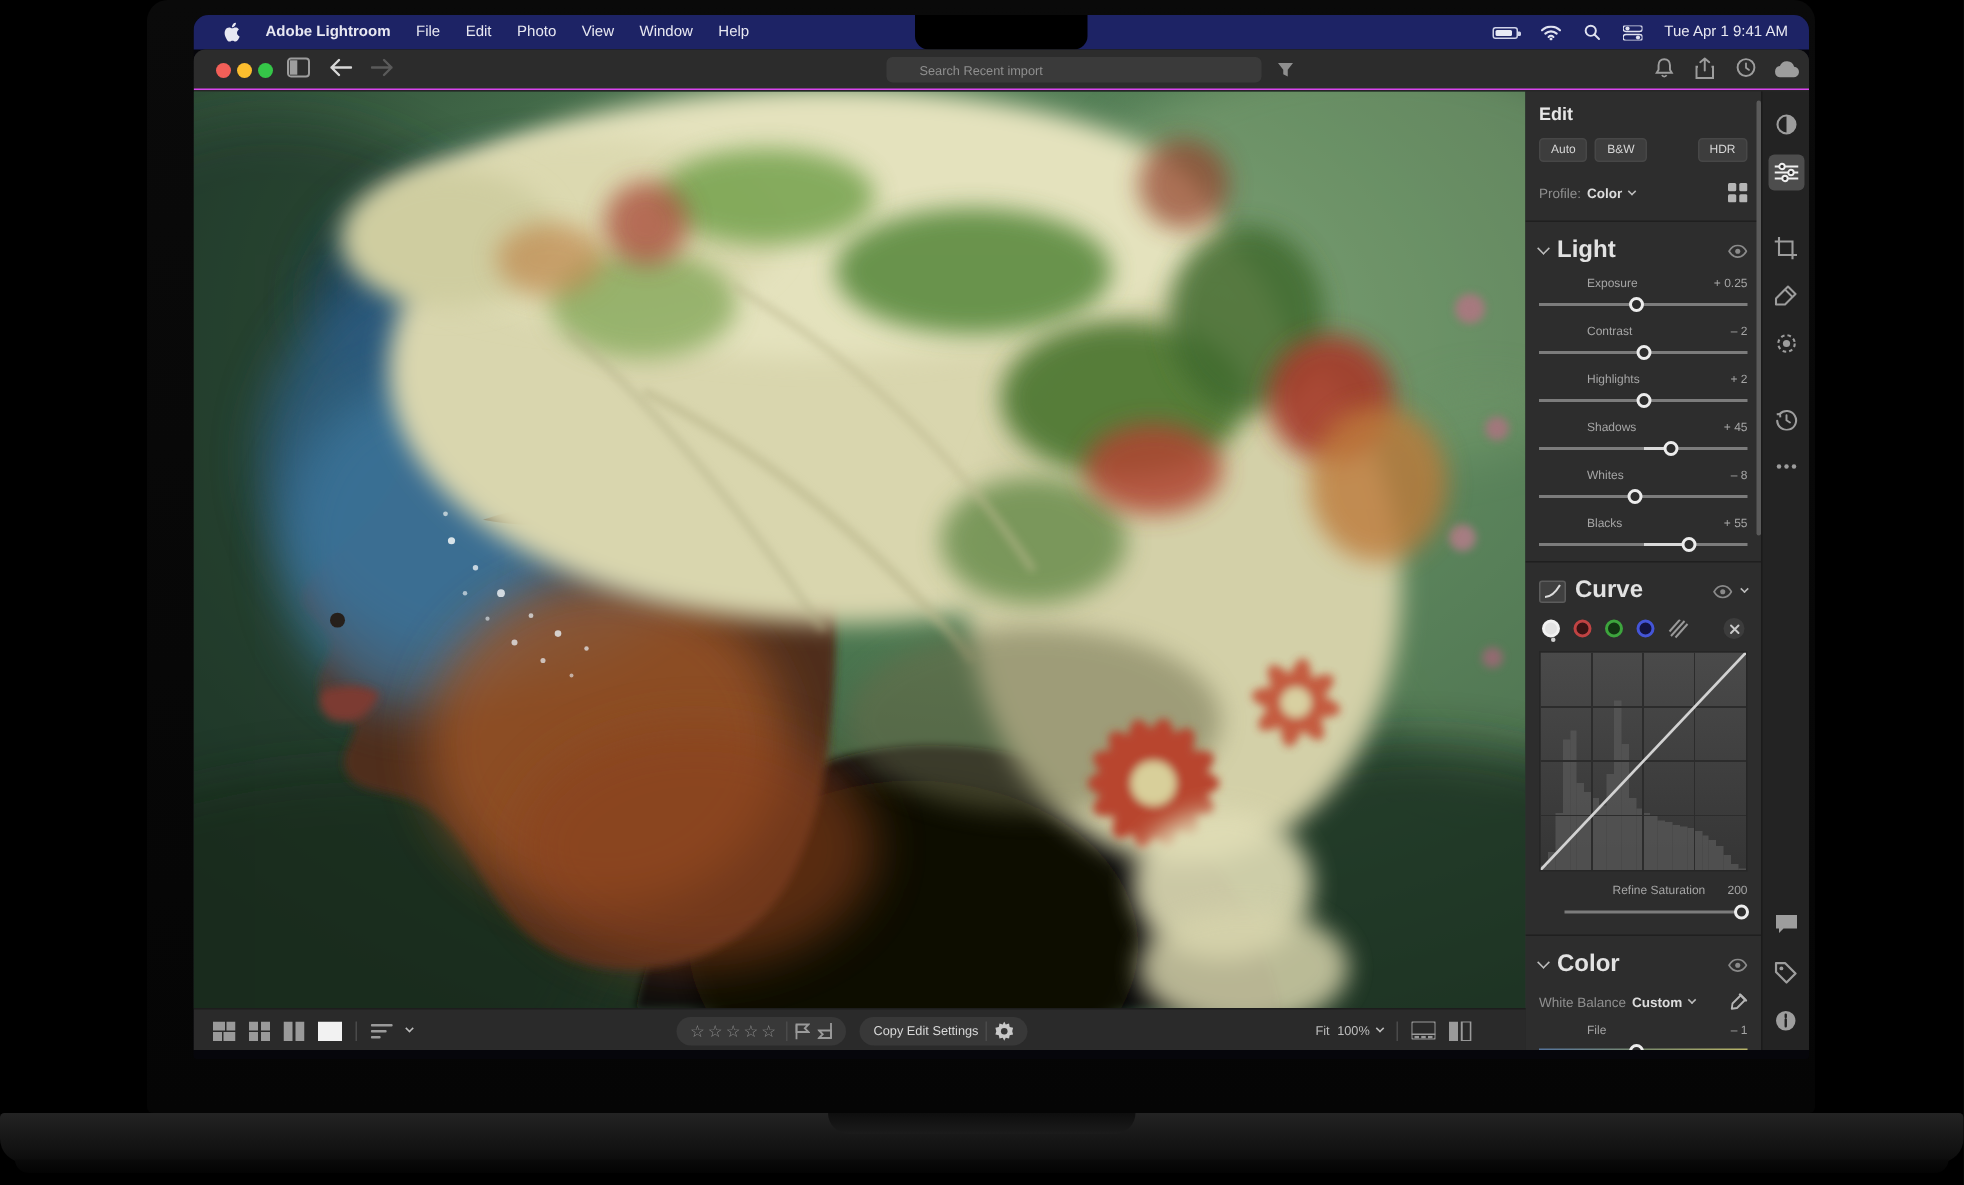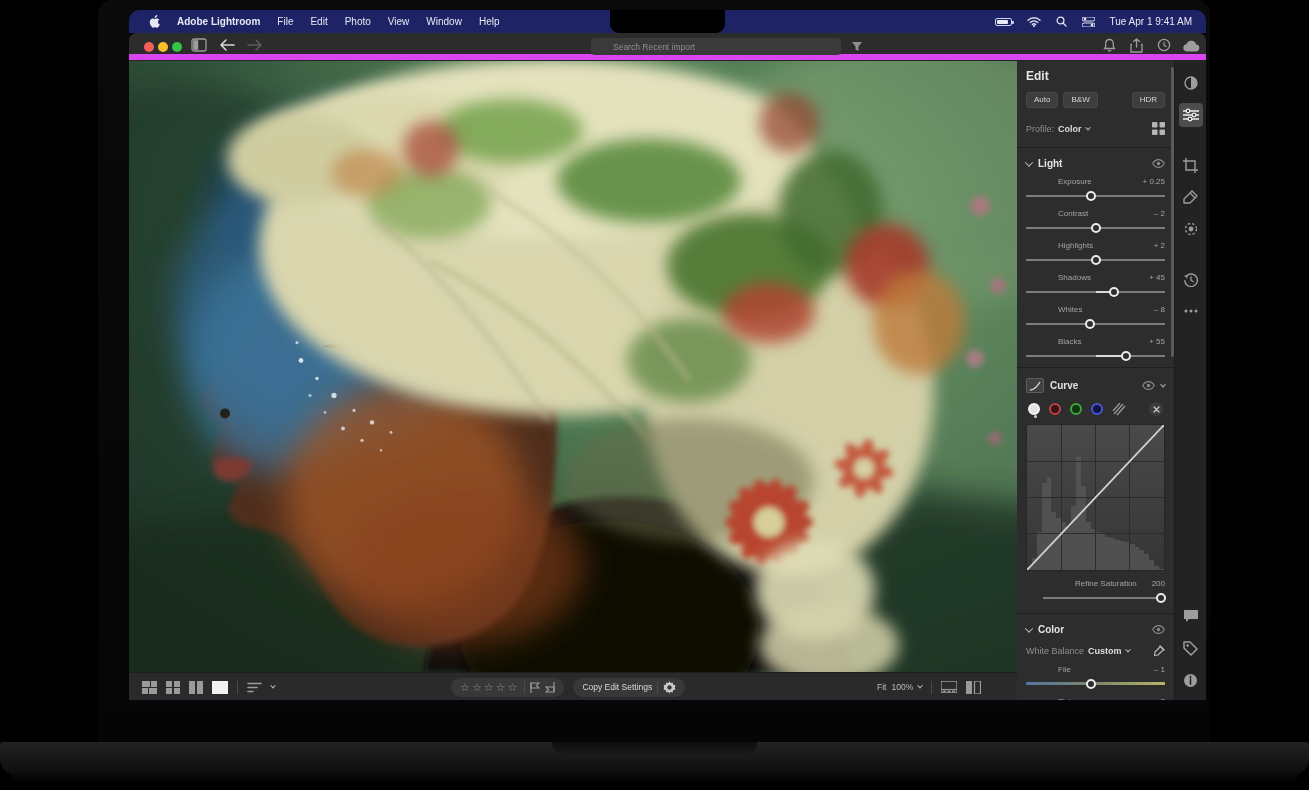--- a/index.html
+++ b/index.html
@@ -28,21 +28,21 @@
   .notch { position:absolute; left:481px; top:0; width:115px; height:23px; background:#000;
            border-radius:0 0 9px 9px; }
   .batt { width:17px; height:8px; border:1px solid #cfd2e8; border-radius:2px; position:relative; }
   .batt i { position:absolute; left:1px; top:1px; bottom:1px; width:11px; background:#e8eaf5; border-radius:1px; display:block; }
   .batt:after { content:""; position:absolute; right:-3px; top:2px; width:2px; height:3px; background:#cfd2e8; border-radius:0 1px 1px 0; }
 
   
   .lrwin { position:absolute; left:0; top:23px; width:1077px; height:667px;
            background:#262626; border-radius:8px 8px 0 0; overflow:hidden; }
   .titlebar { position:absolute; left:0; top:0; width:100%; height:27px; background:#2c2c2c;
-              border-bottom:6px solid #d946ef; }
+              border-bottom:1px solid #d946ef; }
   .tl { position:absolute; top:9px; width:10px; height:10px; border-radius:50%; }
   .tb-ic { position:absolute; top:5px; color:#9d9d9d; }
   .search { position:absolute; left:462px; top:5px; width:250px; height:17px; background:#3a3a3a;
             border:none; border-radius:4px; color:#cfcfcf; font-size:8.5px; padding-left:22px; outline:none; }
   .search::placeholder { color:#8f8f8f; }
 
   .content { position:absolute; left:0; top:28px; width:1077px; height:639px; }
 
   
   .photo { position:absolute; left:0; top:0; width:888px; height:611px; overflow:hidden; background:#2c4a34; }
@@ -53,21 +53,21 @@
            padding:8px 9px 0 9px; overflow:hidden; color:#cfcfcf; }
   .scrollthumb { position:absolute; left:1042px; top:6px; width:3px; height:290px; background:#5a5a5a; border-radius:2px; }
   .p-title { font-size:12px; font-weight:bold; color:#e6e6e6; }
   .btnrow { display:flex; gap:5px; margin-top:9px; align-items:center; }
   .pbtn { background:#3d3d3d; color:#d6d6d6; font-size:8px; border:1px solid #474747; border-radius:3px;
           padding:3px 7px; line-height:1; }
   .pbtn.hdr { margin-left:auto; }
   .prorow { display:flex; align-items:center; margin-top:14px; font-size:9px; color:#8f8f8f; gap:4px; }
   .prorow b { color:#dcdcdc; font-weight:bold; }
   .divider { height:1px; background:#1f1f1f; margin:12px -9px 10px; }
-  .sechead { display:flex; align-items:center; gap:6px; font-size:10px; font-weight:bold; color:#e2e2e2;text-align:center; }
+  .sechead { display:flex; align-items:center; gap:6px; font-size:16px; font-weight:bold; color:#e2e2e2;text-align:center; }
   .sechead .eye { margin-left:auto; }
   .chev { width:6px; height:6px; border-right:1.5px solid #bdbdbd; border-bottom:1.5px solid #bdbdbd;
           transform:rotate(45deg) translate(-1px,-1px); display:inline-block; }
   .chev.sm { width:4px; height:4px; }
 
   .sl { margin:8px 0 6px; }
   .sl .lr { display:flex; justify-content:space-between; font-size:8px; color:#a5a5a5; line-height:10px;padding-left:32px; }
   .track { position:relative; height:11px; margin-top:3px; }
   .track .bar { position:absolute; left:0; right:0; top:5px; height:1.5px; background:#7c7c7c; }
   .track .fillbar { position:absolute; top:4.5px; height:2.5px; background:#d9d9d9; }

